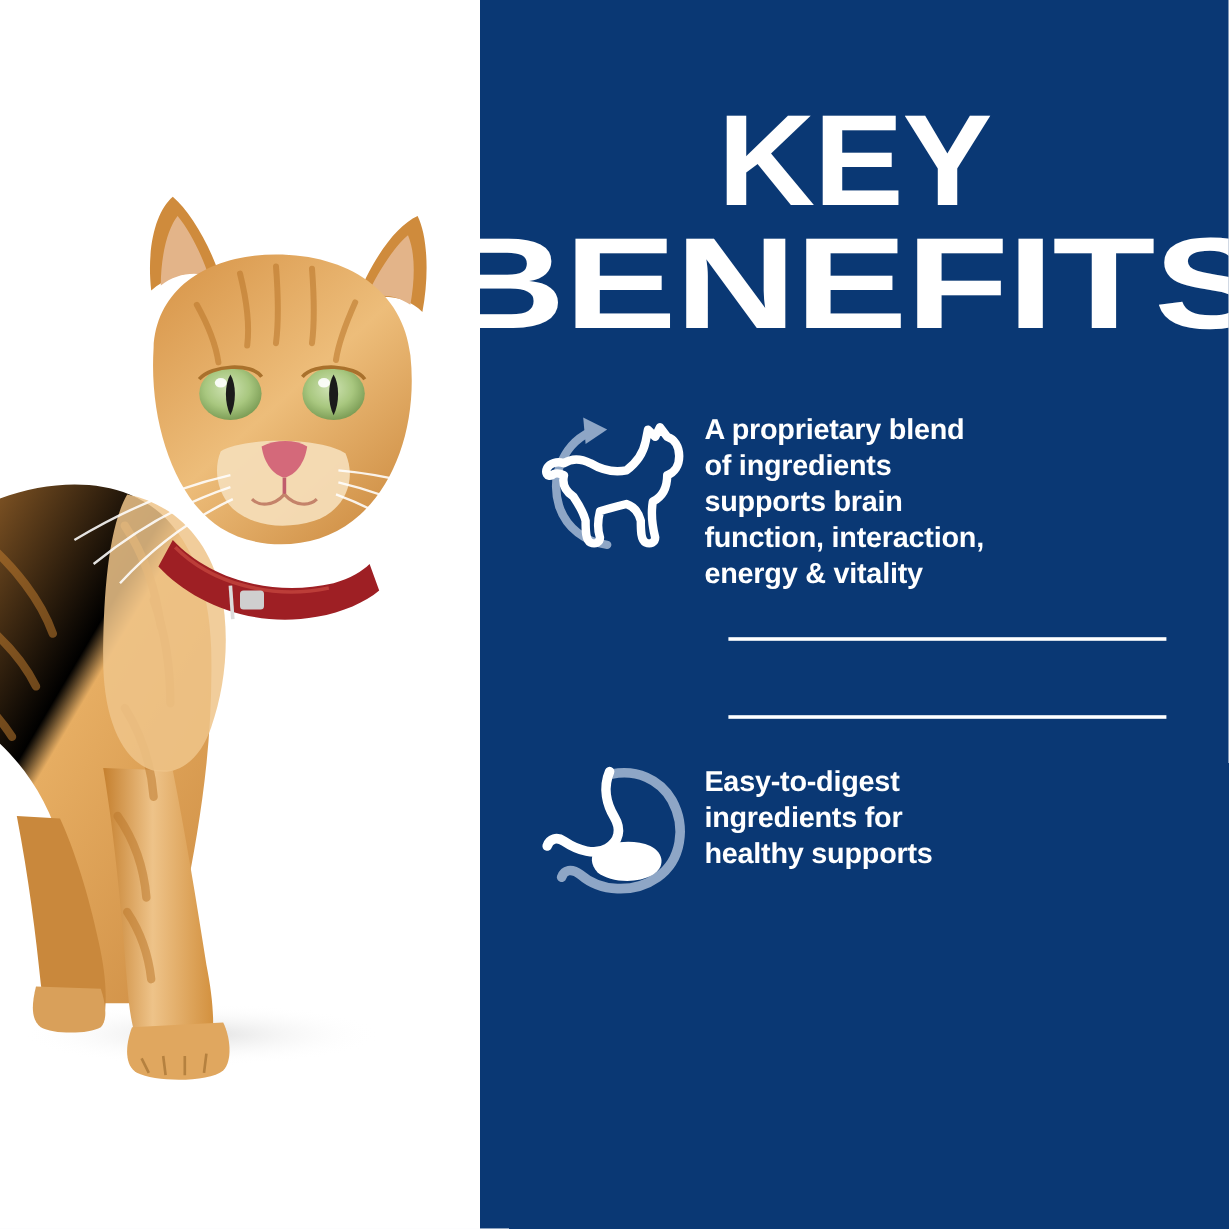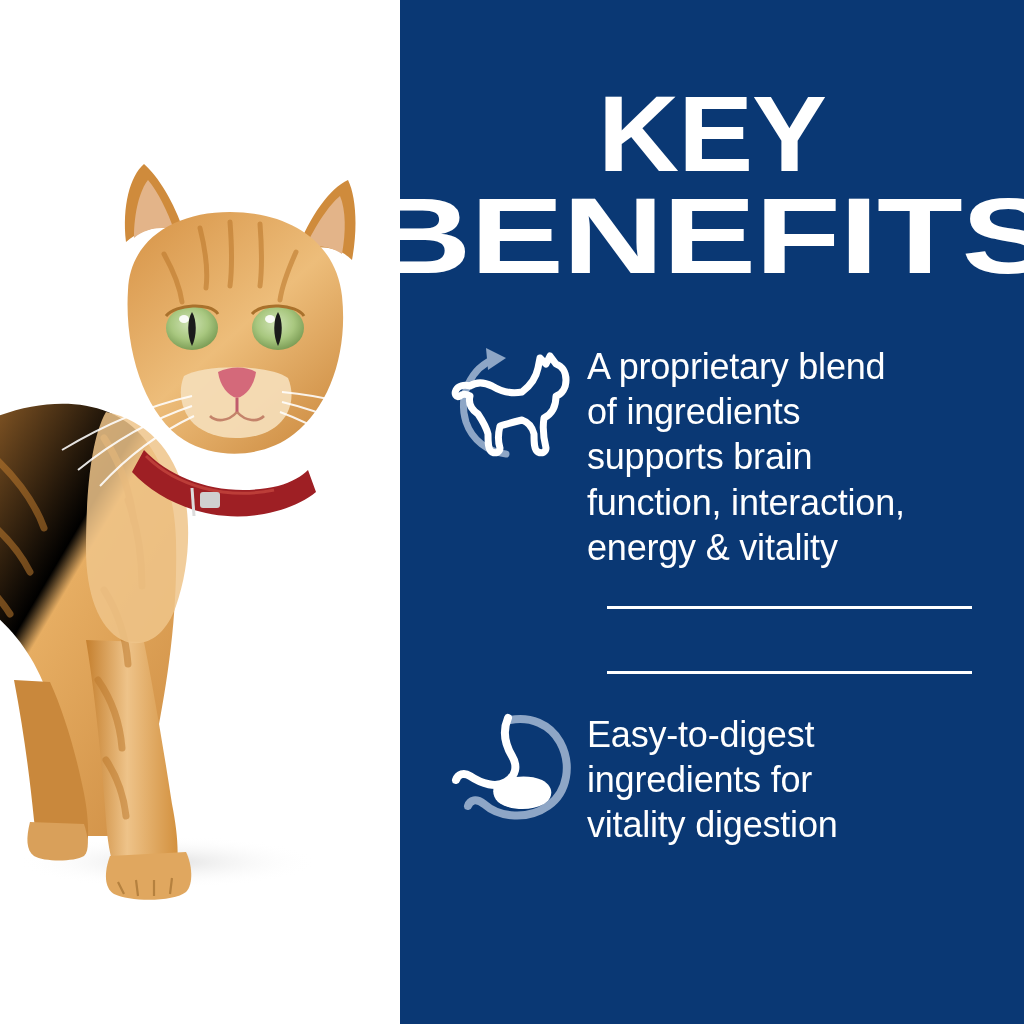--- a/index.html
+++ b/index.html
@@ -79,22 +79,22 @@
     flex: 0 0 128px;
     width: 128px;
     height: 128px;
     display: block;
   }
   .benefit-icon svg { display: block; width: 128px; height: 128px; }
 
   .benefit-text {
     flex: 1 1 auto;
     color: #ffffff;
-    font-size: 36px;
-    font-weight: 400;
+    font-size: 24px;
+    font-weight: 700;
     line-height: 1.255;
     padding-left: 9px;
     padding-top: 6px;
     letter-spacing: -0.2px;
     white-space: pre-line;
   }
 
   .divider {
     height: 3px;
     background: #ffffff;
@@ -300,18 +300,18 @@
 
             <path d="M 58 14 C 52 28 56 42 62 52 C 68 62 66 72 56 78
                      C 46 84 32 80 20 72 C 14 68 8 70 6 76" stroke="#ffffff" stroke-width="8" fill="none" stroke-linecap="round" stroke-linejoin="round"></path>
 
             <path d="M 46 80 C 58 72 78 70 92 76 C 104 82 104 94 94 100
                      C 80 108 58 106 48 98 C 42 92 42 84 46 80 Z" fill="#ffffff"></path>
           </svg>
         </span>
         <div class="benefit-text">Easy-to-digest
 ingredients for
-vitality digestion</div>
+healthy supports</div>
       </div>
 
     </div>
   </div>
 </div>
 
 </body></html>

